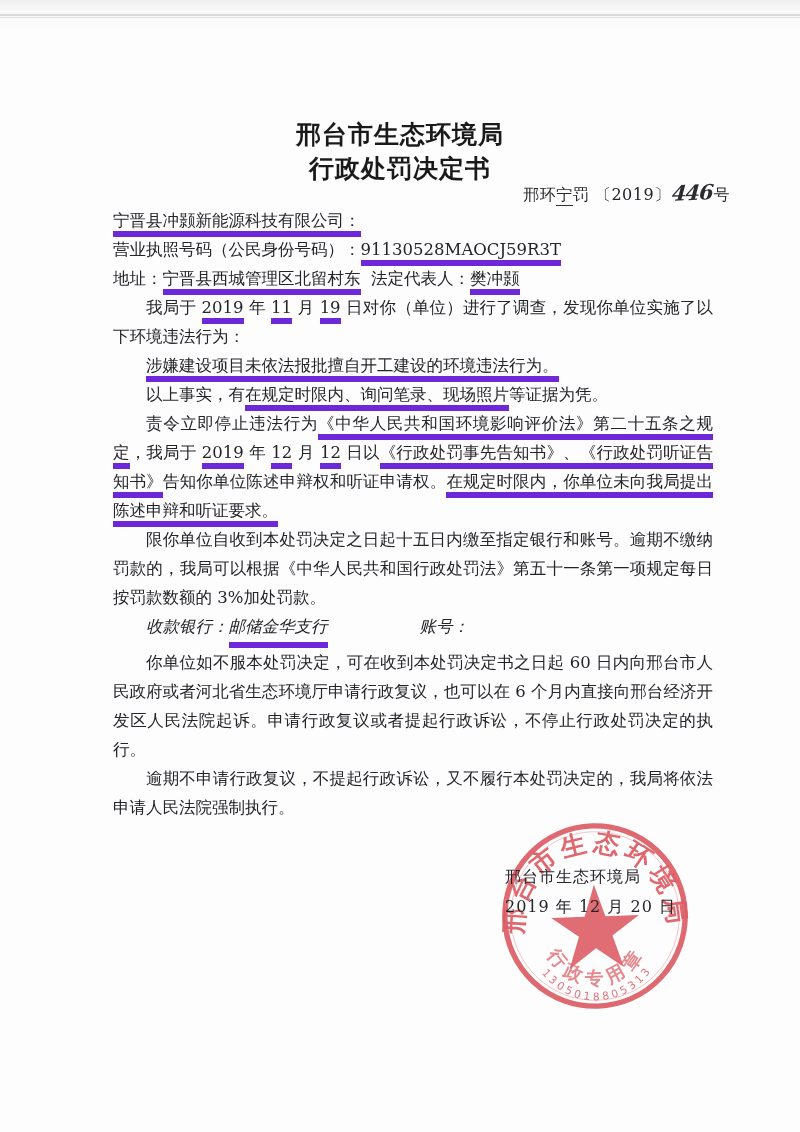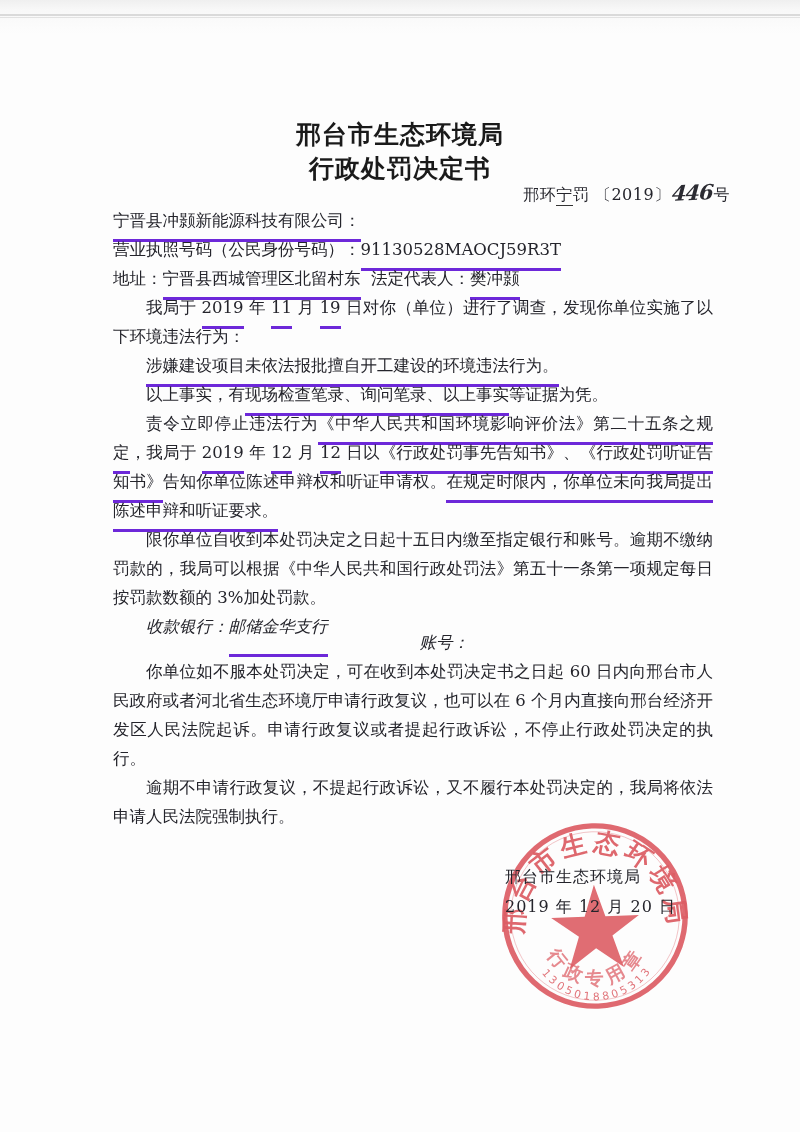--- a/index.html
+++ b/index.html
@@ -107,33 +107,33 @@
     margin: 0;
     padding: 0;
   }
   .indent {
     text-indent: 2em;
   }
   .hang {
     padding-left: 2em;
   }
   .u {
-    border-bottom: 3px solid #6d28d9;
-    padding-bottom: 9px;
+    border-bottom: 6px solid #6d28d9;
+    padding-bottom: 1px;
   }
 
   .bank-row {
     display: flex;
     padding-left: 2em;
     margin: 0;
     font-style: italic;
   }
   .bank-row .b-left { white-space: nowrap; }
   .bank-row .b-spacer { flex: 0 0 92px; }
-  .bank-row .b-right { white-space: nowrap; margin-top: 16px; }
+  .bank-row .b-right { white-space: nowrap; }
 
   
   .sign-block {
     position: absolute;
     left: 505px;
     top: 862px;
     font-size: 16px;
     line-height: 30px;
     color: #24242b;
     letter-spacing: 1px;
@@ -192,21 +192,21 @@
         <span>月</span>
         <span class="u">19</span>
         <span>日对你（单位）进行了调查，发现你单位实施了以下环境违法行为：</span>
       </p>
 
       <p class="para hang">
         <span class="u">涉嫌建设项目未依法报批擅自开工建设的环境违法行为。</span>
       </p>
 
       <p class="para hang">
-        <span>以上事实，有</span><span class="u">现场检查笔录、询问笔录、以上事实</span><span>等证据为凭。</span>
+        <span>以上事实，有</span><span class="u">在规定时限内、询问笔录、现场照片</span><span>等证据为凭。</span>
       </p>
 
       <p class="para indent">
         <span>责令立即停止违法行为</span><span class="u">《中华人民共和国环境影响评价法》第二十五条之规定</span><span>，我局于</span>
         <span class="u">2019</span>
         <span>年</span>
         <span class="u">12</span>
         <span>月</span>
         <span class="u">12</span>
         <span>日以</span><span class="u">《行政处罚事先告知书》、《行政处罚听证告知书》</span><span>告知你单位陈述申辩权和听证申请权。</span><span class="u">在规定时限内，你单位未向我局提出陈述申辩和听证要求。</span>

